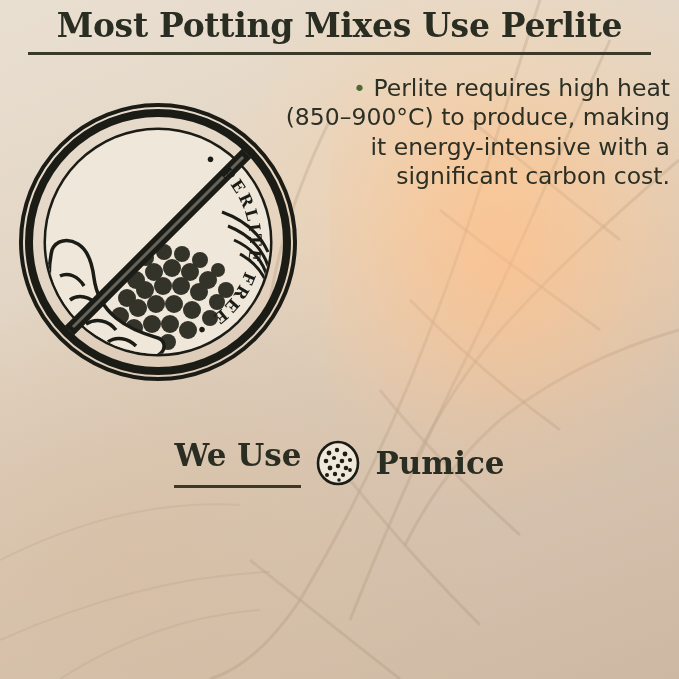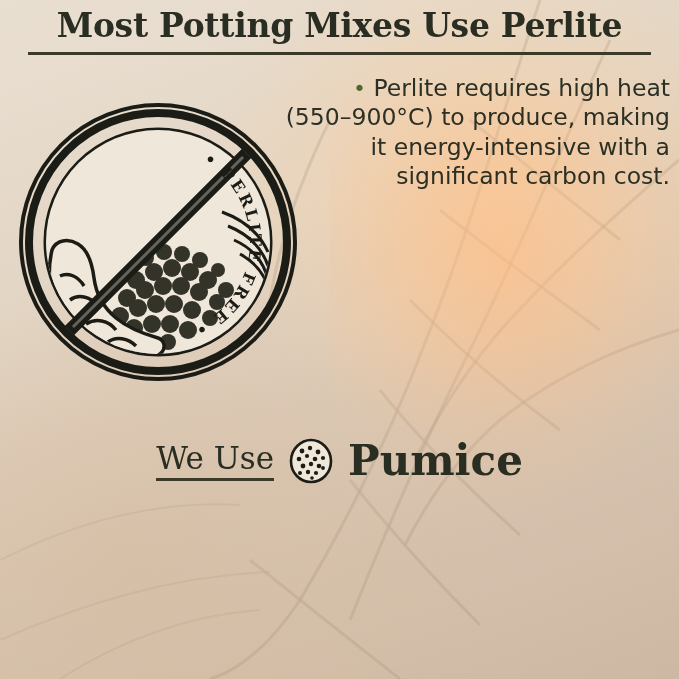--- a/index.html
+++ b/index.html
@@ -105,36 +105,36 @@
     left: 0;
     top: 438px;
     width: 679px;
     display: flex;
     align-items: center;
     justify-content: center;
     gap: 14px;
   }
   .weuse-text {
     font-family: "DejaVu Serif", serif;
-    font-weight: normal;
+    font-weight: bold;
     font-size: 31px;
     color: #2a2e22;
     border-bottom: 3px solid #3b3a28;
-    padding-bottom: 3px;
+    padding-bottom: 13px;
     line-height: 1.1;
   }
   .pumice-icon {
     width: 46px;
     height: 46px;
     flex: 0 0 auto;
   }
   .pumice-text {
     font-family: "DejaVu Serif", serif;
     font-weight: bold;
-    font-size: 42px;
+    font-size: 31px;
     color: #2a2e22;
     line-height: 1.1;
   }
 
   
   .bottom-para {
     position: absolute;
     left: 26px;
     top: 505px;
     width: 630px;
@@ -256,21 +256,21 @@
       <line x1="58" y1="226" x2="226" y2="58" stroke="#efe7da" stroke-width="3" stroke-linecap="square" opacity="0.35"></line>
 
       <text font-family="DejaVu Serif, serif" font-size="16" font-weight="bold" letter-spacing="2.5" fill="#1b1c16">
         <textPath href="#badgeArc" startOffset="26%" text-anchor="middle">• PERLITE FREE •</textPath>
       </text>
     </svg>
 
     <div class="bullets-right">
       <p>
         <span class="dot">•</span>
-        <span>Perlite requires high heat (550–900°C) to produce, making it energy-intensive with a significant carbon cost.</span>
+        <span>Perlite requires high heat (850–900°C) to produce, making it energy-intensive with a significant carbon cost.</span>
       </p>
     </div>
 
     <div class="weuse-row">
       <span class="weuse-text">We Use</span>
       <svg class="pumice-icon" viewBox="0 0 46 46">
         <path d="M23 2 C33 2 43 11 43 23 C43 35 34 44 23 44 C12 44 3 35 3 23 C3 11 13 2 23 2 Z" fill="#efe7da" stroke="#1b1c16" stroke-width="2.6"></path>
         <g fill="#1b1c16">
           <circle cx="14" cy="13" r="2.4"></circle>
             <circle cx="22" cy="10" r="2.2"></circle>

